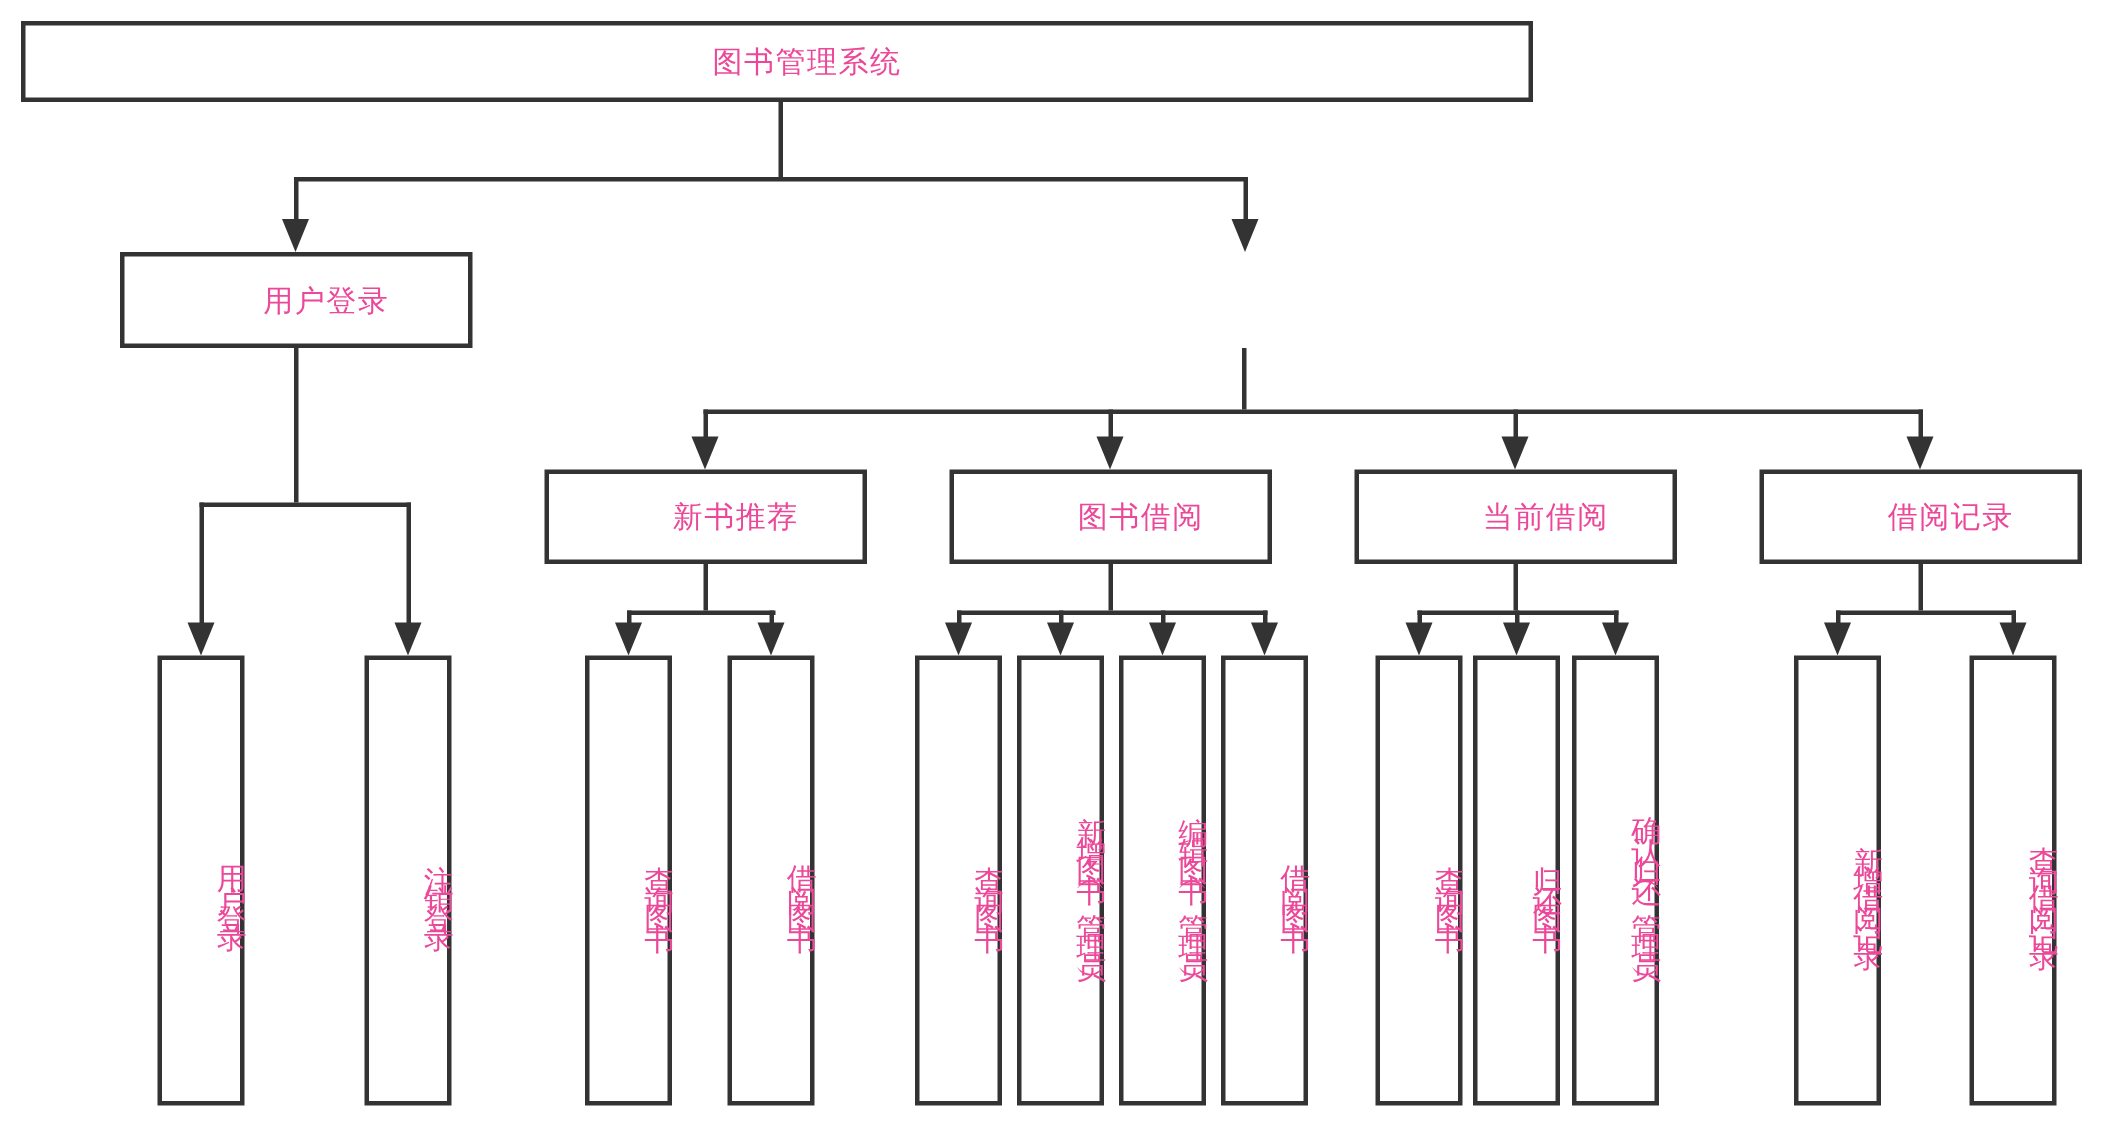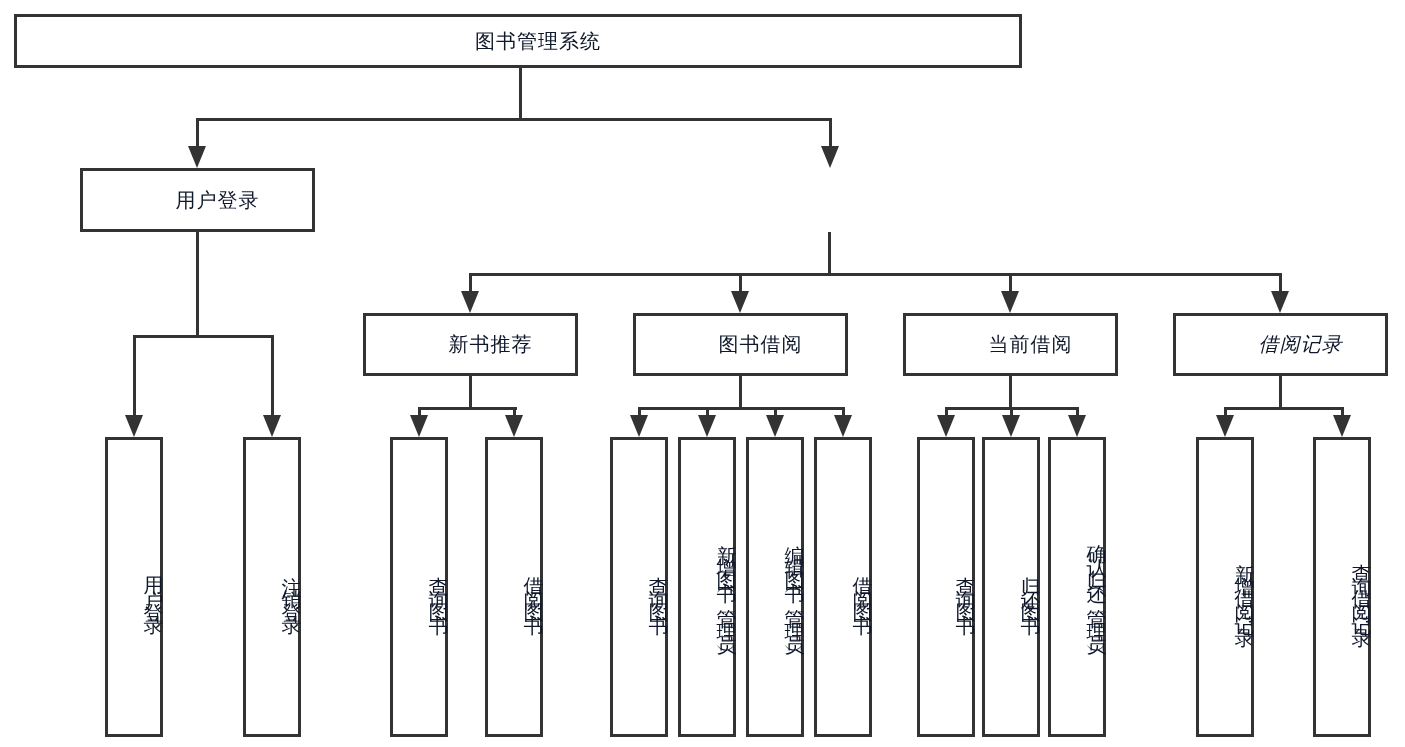--- a/index.html
+++ b/index.html
@@ -12,21 +12,21 @@
     overflow: hidden;
   }
   .box {
     position: absolute;
     box-sizing: border-box;
     background: #ffffff;
     border: 3px solid #333333;
     display: flex;
     align-items: center;
     justify-content: center;
-    color: #0f172a;
+    color: #ec4899;
     font-size: 20px;
     letter-spacing: 1px;
     white-space: nowrap;
     padding-left: 40px;
   }
   .vbox { font-size: 20px; }
   .vlabel {
     writing-mode: vertical-rl;
     text-orientation: mixed;
     letter-spacing: 13px;
@@ -93,21 +93,21 @@
 
   <div class="box" style="left:363px; top:313px; width:215px; height:63px;">
     <span>新书推荐</span>
   </div>
   <div class="box" style="left:633px; top:313px; width:215px; height:63px;">
     <span>图书借阅</span>
   </div>
   <div class="box" style="left:903px; top:313px; width:215px; height:63px;">
     <span>当前借阅</span>
   </div>
-  <div class="box" style="left:1173px; top:313px; width:215px; height:63px;font-style:italic;">
+  <div class="box" style="left:1173px; top:313px; width:215px; height:63px;">
     <span>借阅记录</span>
   </div>
 
   <div class="vline" style="left:469px; top:376px; height:31px;"></div>
   <div class="hline" style="left:417.5px; top:407px; width:99px;"></div>
   <div class="vline" style="left:417.5px; top:407px; height:10px;"></div>
   <div class="arrow-down" style="left:410px; top:415px;"></div>
   <div class="vline" style="left:512.5px; top:407px; height:10px;"></div>
   <div class="arrow-down" style="left:505px; top:415px;"></div>
 

